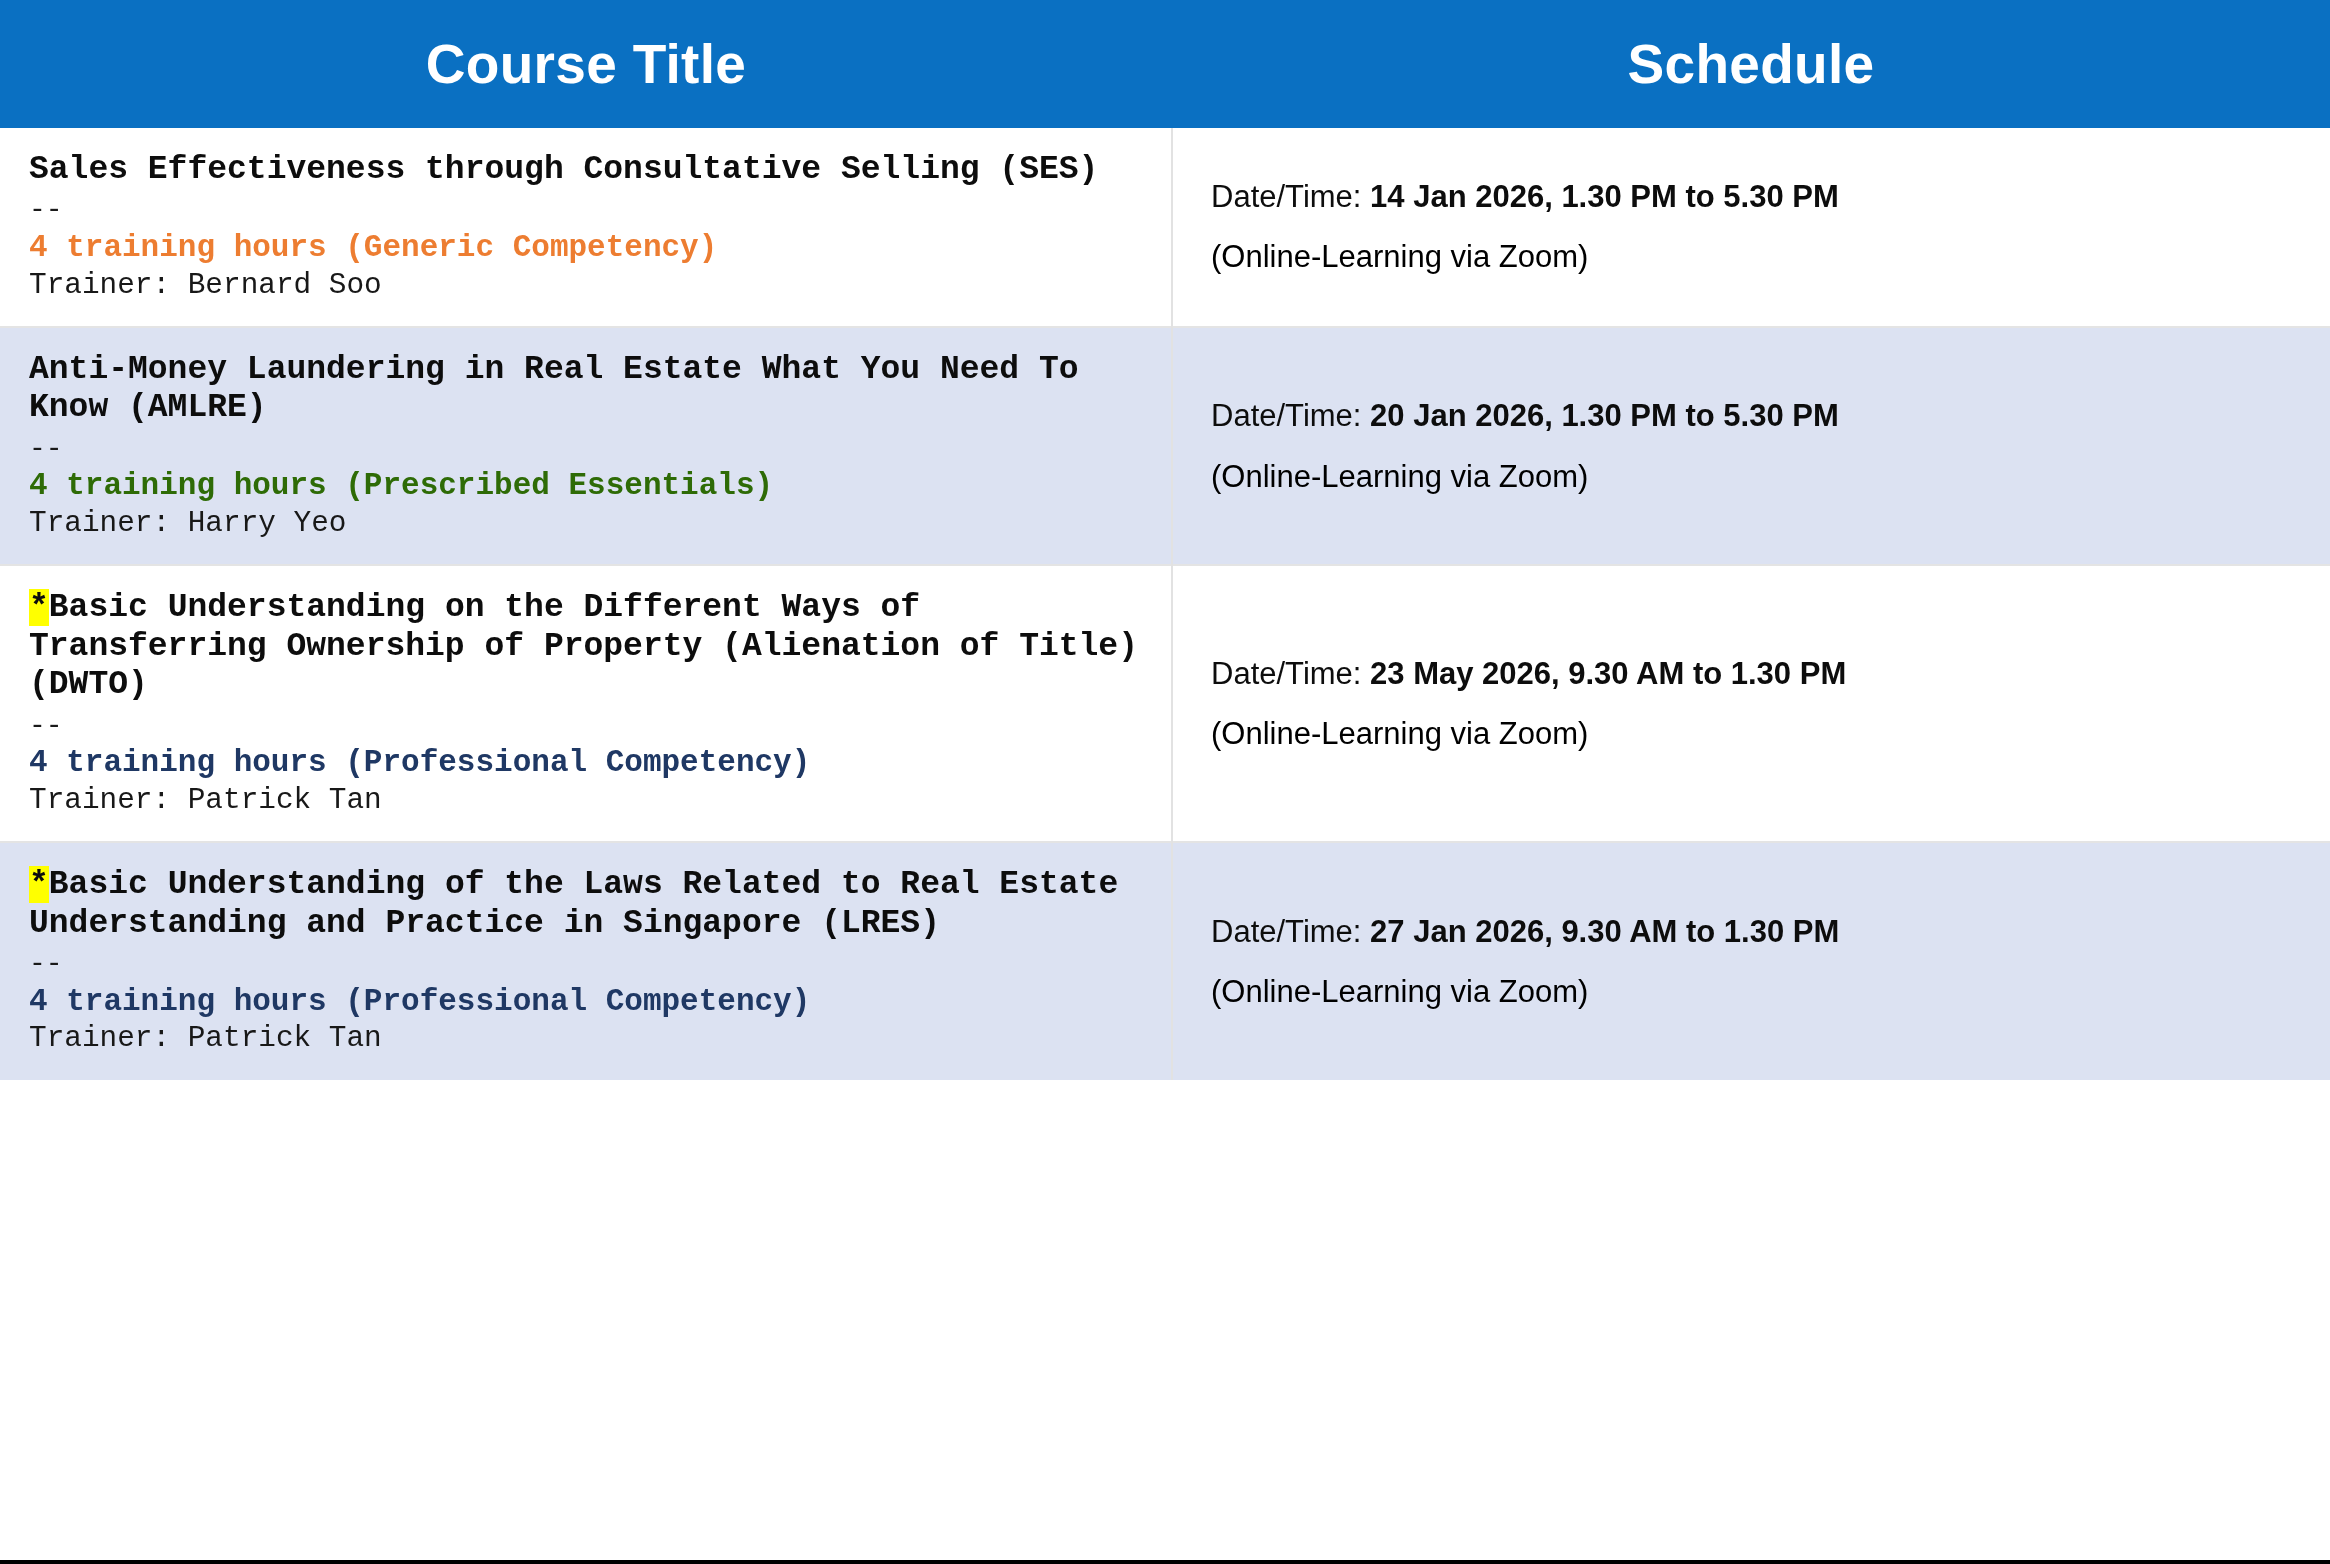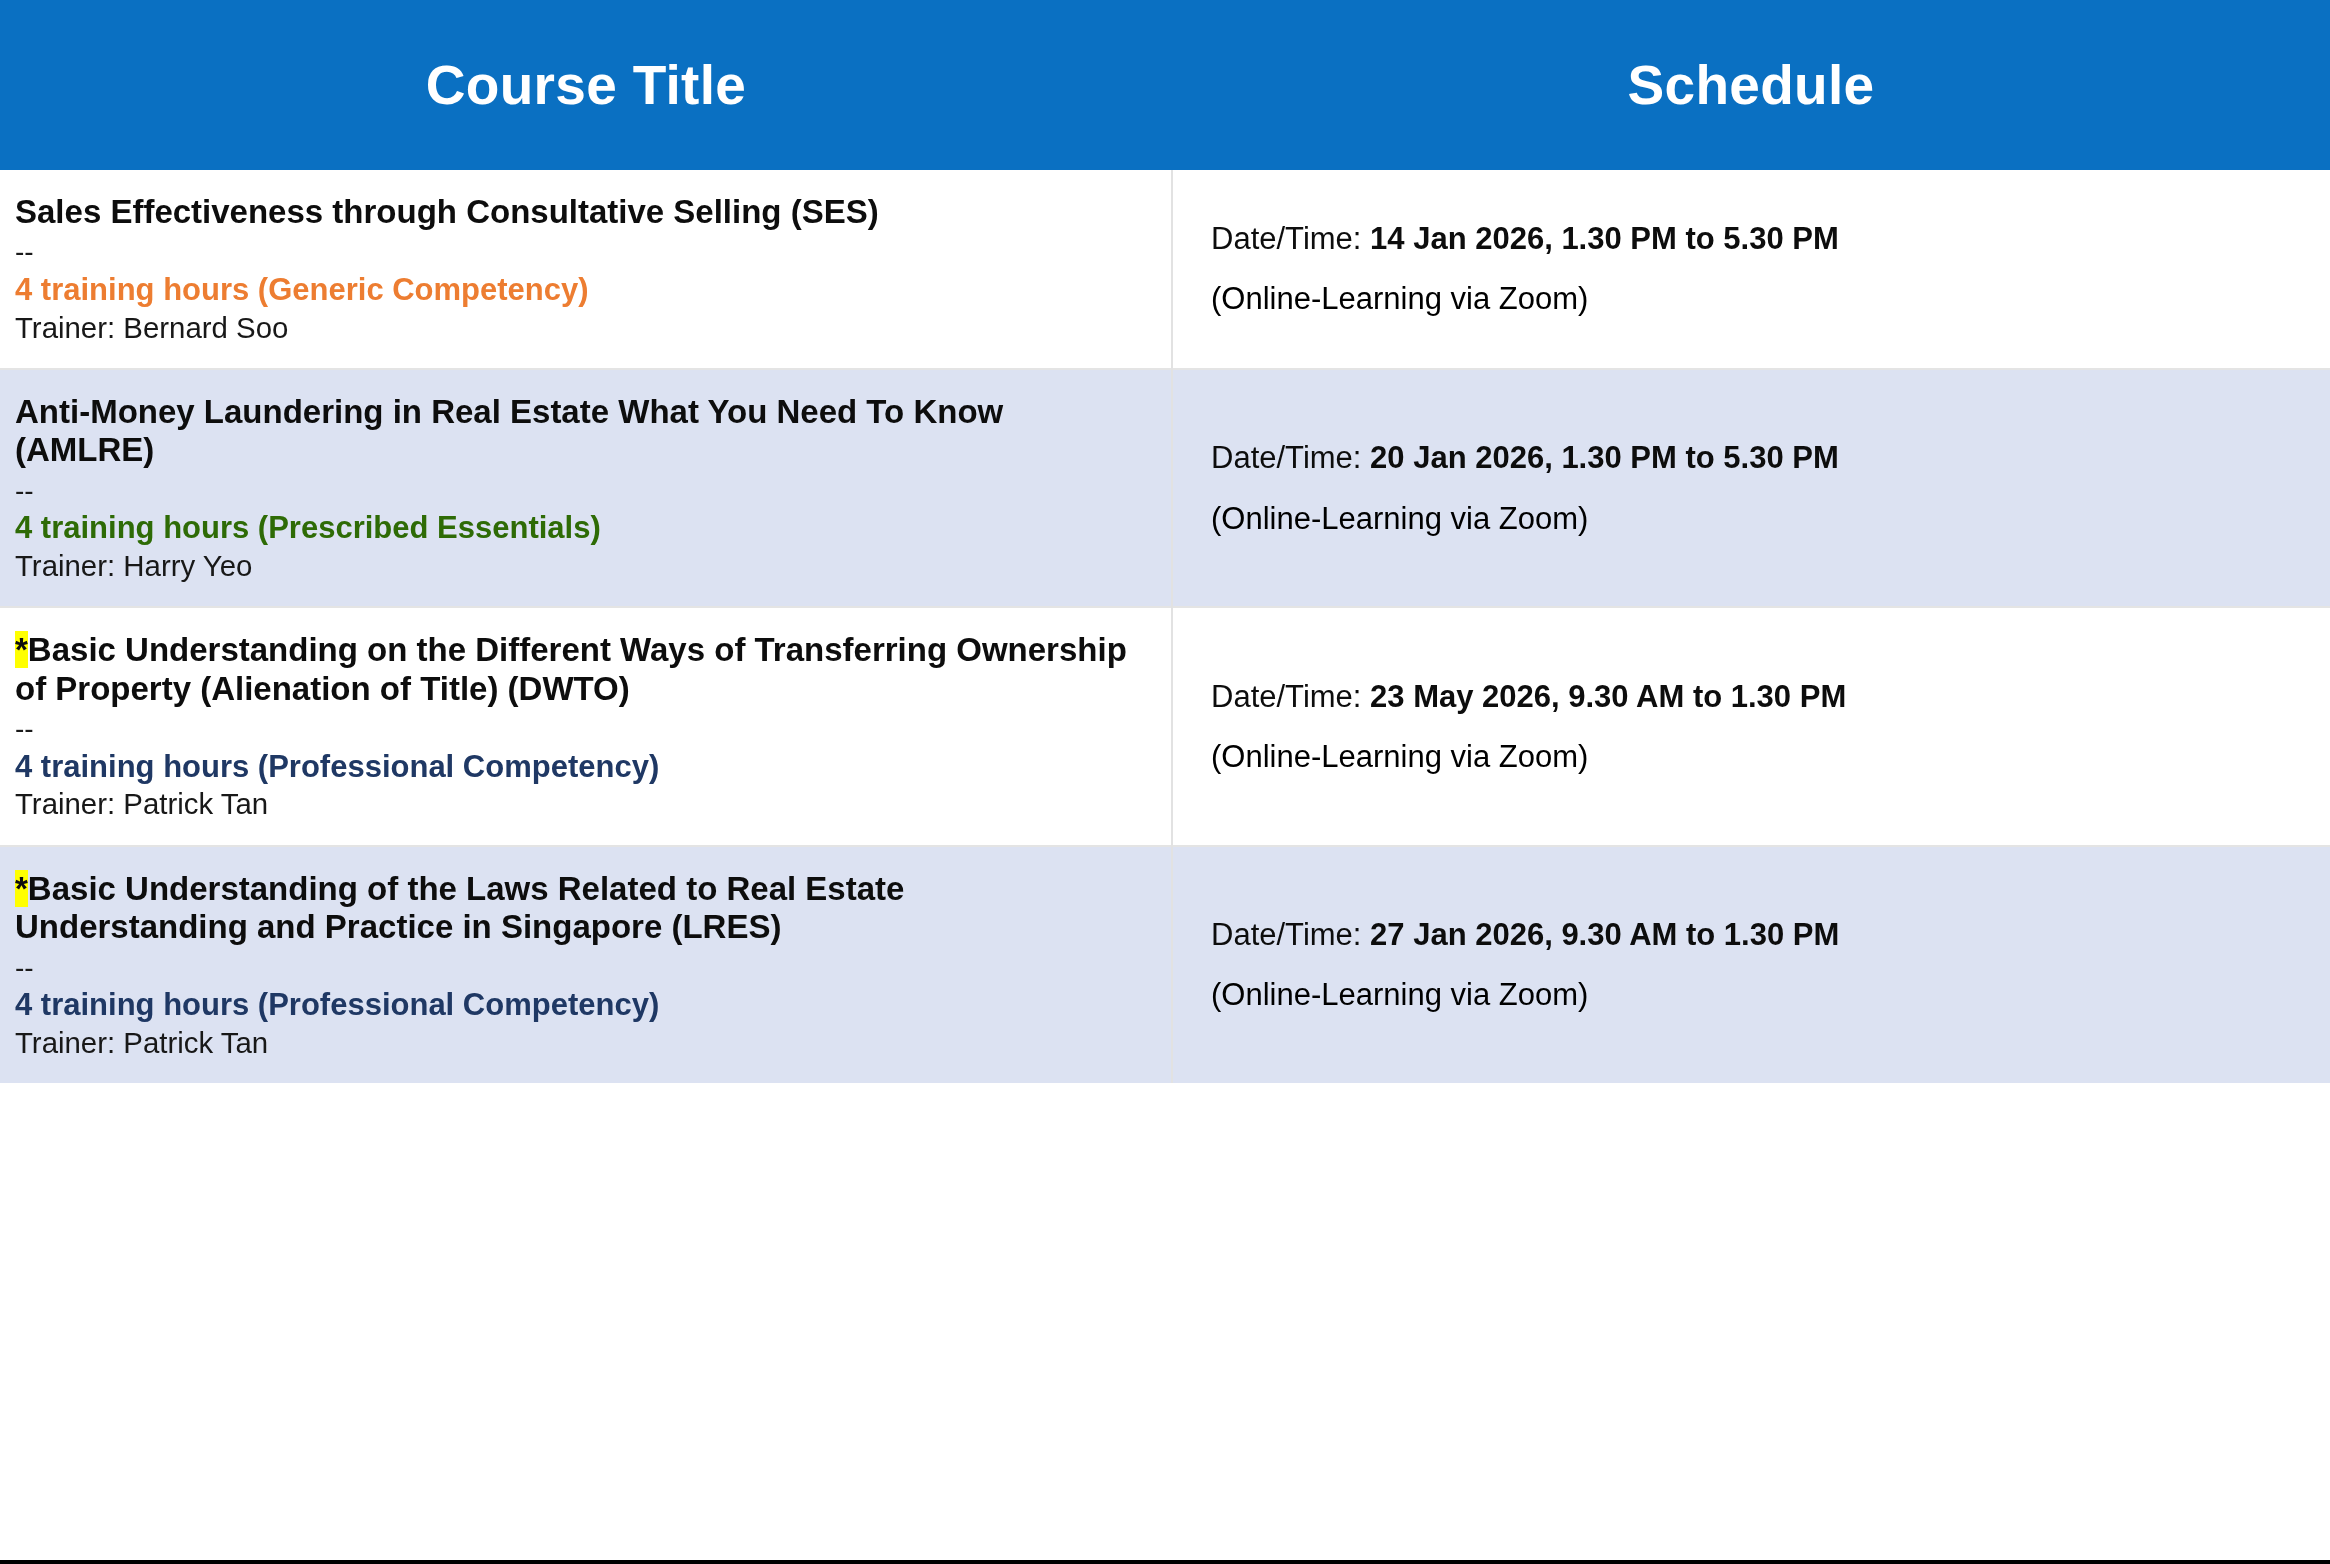--- a/index.html
+++ b/index.html
@@ -34,41 +34,42 @@
   col.col-schedule { width: 1158px; }
 
   
   thead tr.header-row th {
     background: #0a70c2;
     color: #ffffff;
     font-size: 55px;
     font-weight: bold;
     text-align: center;
     vertical-align: middle;
-    height: 170px;
+    height: 128px;
     padding: 0;
     border: none;
     letter-spacing: 0.3px;
   }
 
   
   tbody tr.row-even td { background: #ffffff; }
   tbody tr.row-odd  td { background: #dce2f2; }
 
   tbody td {
     padding: 0;
     vertical-align: middle;
     border: none;
     box-sizing: border-box;
   }
 
   tbody td.cell-course {
-    padding: 23px 27px 23px 15px;
+    padding: 23px 27px 23px 29px;
     border-right: 2.7px solid #e2e2e2;
     vertical-align: middle;
+    font-family: Liberation Mono, monospace;
   }
 
   tbody td.cell-schedule {
     padding: 23px 27px 23px 38px;
     vertical-align: middle;
   }
 
   tbody tr.row-sep td {
     border-top: 2.1px solid #e4e4e4;
   }

